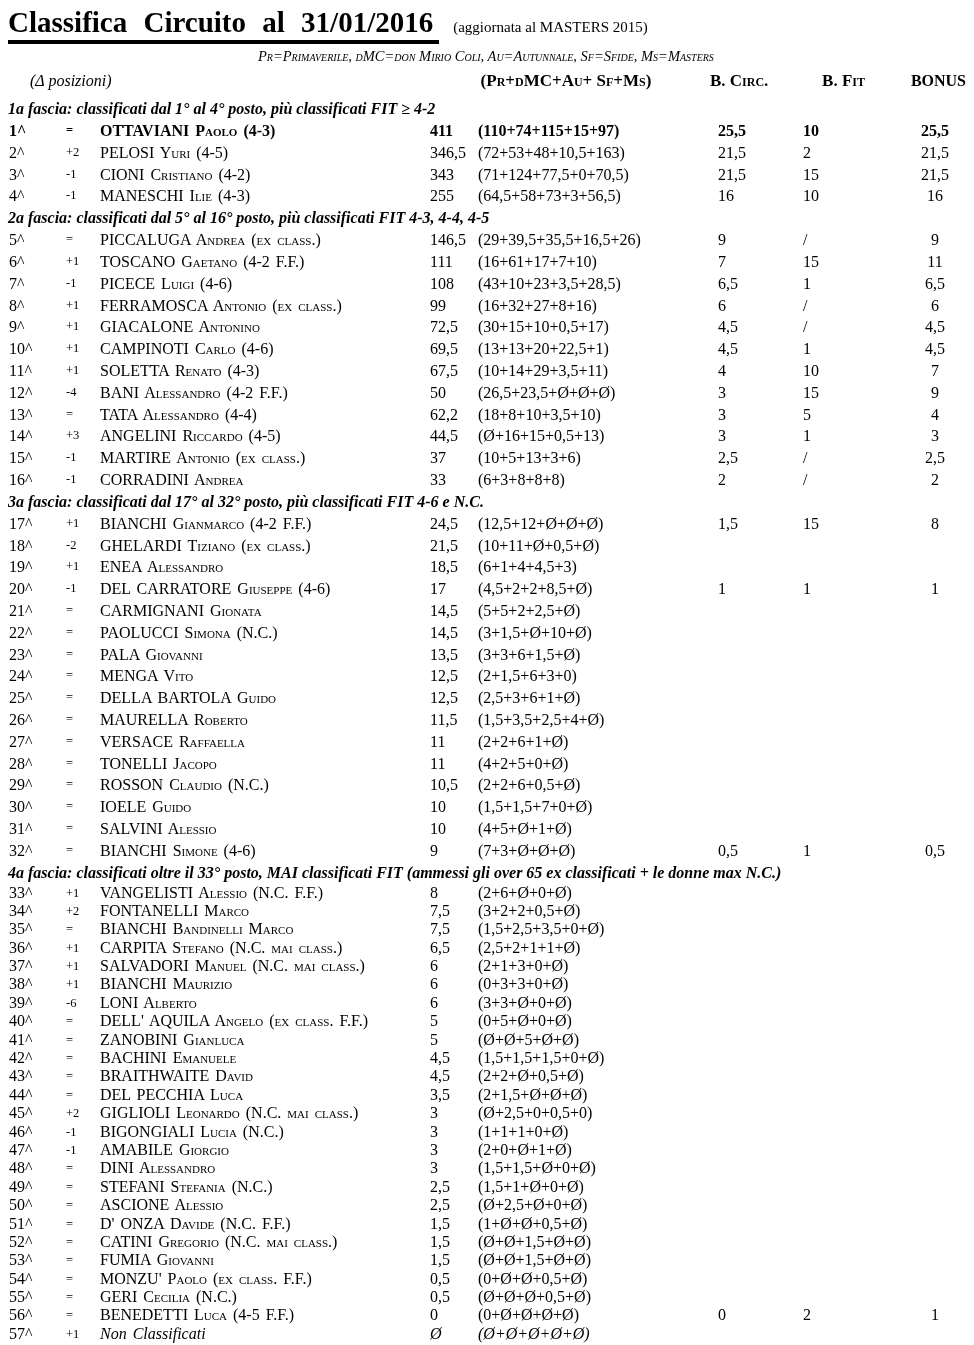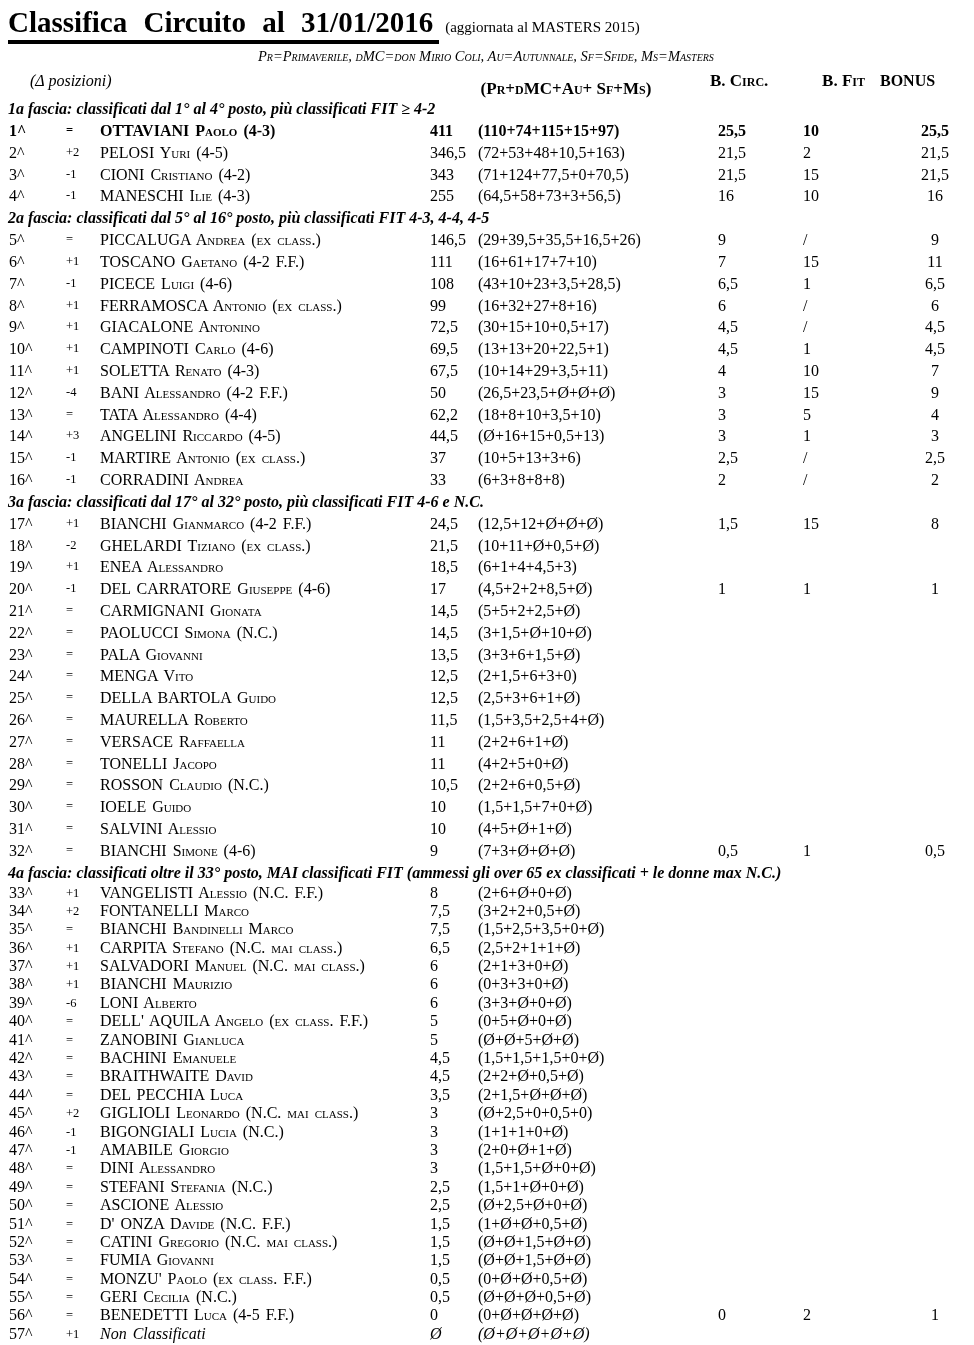--- a/index.html
+++ b/index.html
@@ -4,34 +4,34 @@
 <style>
   html,body{margin:0;padding:0;background:#fff;}
   body{width:974px;height:1345px;overflow:hidden;color:#000;
        font-family:"Liberation Serif","DejaVu Serif",serif;}
   .page{position:relative;width:958px;padding:6px 8px 0 8px;}
 
   
   .title-line{white-space:nowrap;height:40px;}
   .title{display:inline-block;font-size:29px;font-weight:bold;word-spacing:9px;
          border-bottom:4px solid #000;padding:0 6px 1px 0;line-height:33px;}
-  .title-note{font-size:15px;margin-left:6px;}
+  .title-note{font-size:15px;margin-left:14px;}
 
   
   .legend{font-size:14.5px;font-style:italic;font-variant:small-caps;
           margin:1px 0 0 250px;height:19px;line-height:19px;white-space:nowrap;}
 
   
   .colhead{display:grid;grid-template-columns:414px 288px 85px 85px 86px;
            height:26px;line-height:26px;margin-top:2px;font-size:17px;white-space:nowrap;}
   .colhead .dpos{font-size:16px;padding-left:22px;font-weight:normal;font-style:italic;}
-  .colhead .formula{font-weight:bold;font-variant:small-caps;text-align:center;margin-top:8px;}
+  .colhead .formula{font-weight:bold;font-variant:small-caps;text-align:center;}
   .colhead .hc{font-weight:bold;font-variant:small-caps;padding-right:18px;}
   .colhead .hf{font-weight:bold;font-variant:small-caps;text-align:center;padding-left:12px;}
-  .colhead .hb{font-weight:bold;text-align:left;font-size:16px;}
+  .colhead .hb{font-weight:bold;text-align:right;font-size:16px;}
 
   
   #sections{margin-top:4px;}
   .sec{height:22px;line-height:22px;font-size:16px;font-weight:bold;font-style:italic;
        white-space:nowrap;}
   .row{display:grid;grid-template-columns:54px 38px 322px 48px 240px 85px 85px 86px;
        height:21.8px;line-height:21.8px;font-size:16px;white-space:nowrap;}
   .f4 .row{height:18.4px;line-height:18.4px;}
   .c-pos{padding-left:1px;}
   .c-delta{font-size:12.5px;padding-left:4px;}

